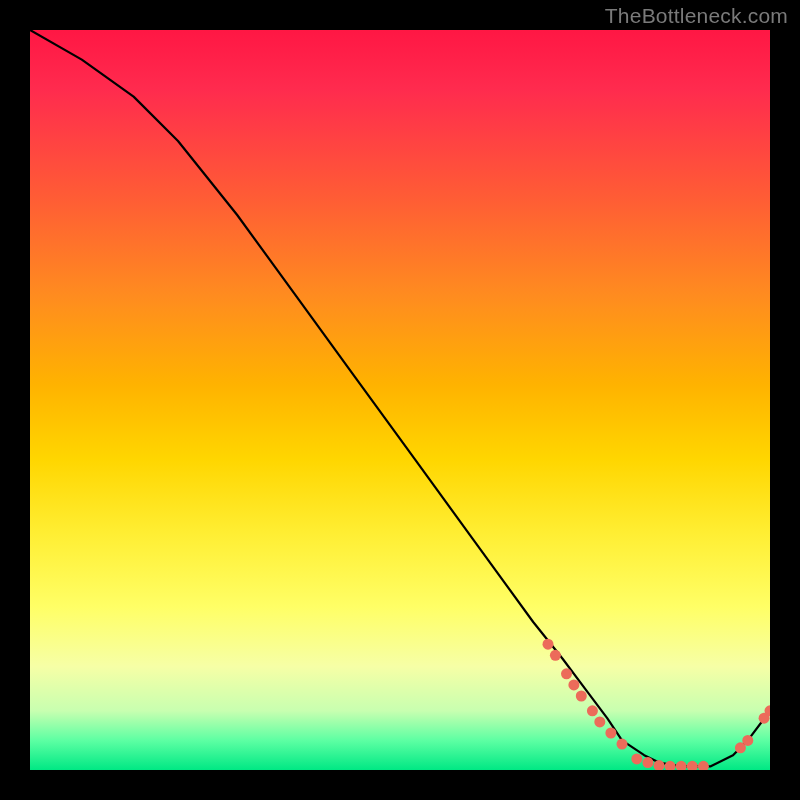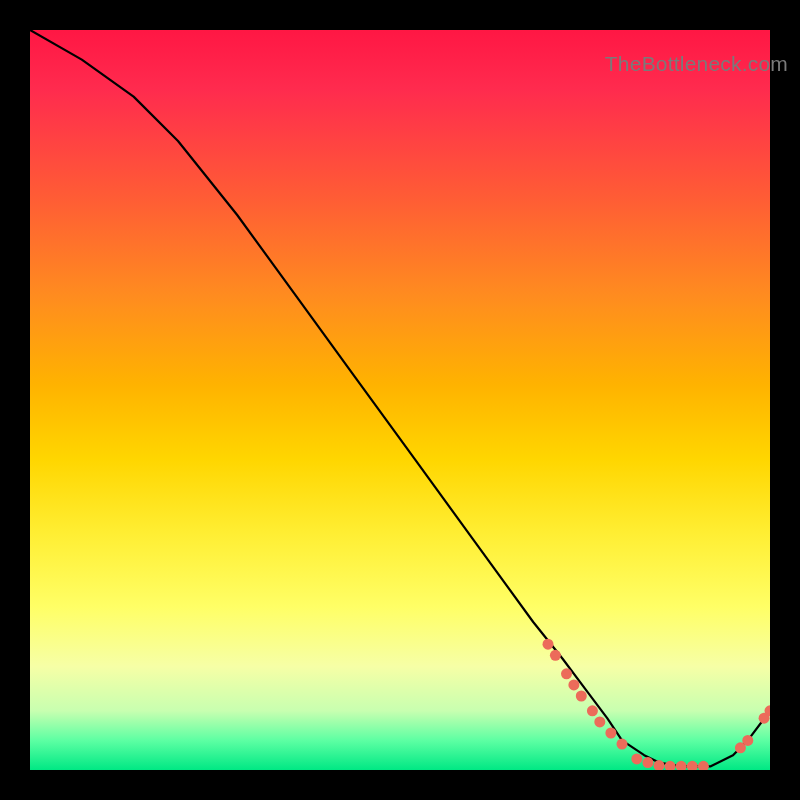--- a/index.html
+++ b/index.html
@@ -19,21 +19,20 @@
   }
   .watermark {
     position: absolute;
     top: 4px;
     right: 12px;
     color: #7a7a7a;
     font-size: 21px;
     font-weight: 400;
     letter-spacing: 0.2px;
     z-index: 5;
-    margin-top: 48px;
   }
   .plot-area {
     position: absolute;
     left: 30px;
     top: 30px;
     width: 740px;
     height: 740px;
     
     background: linear-gradient(to bottom,
       #ff1744 0%,

